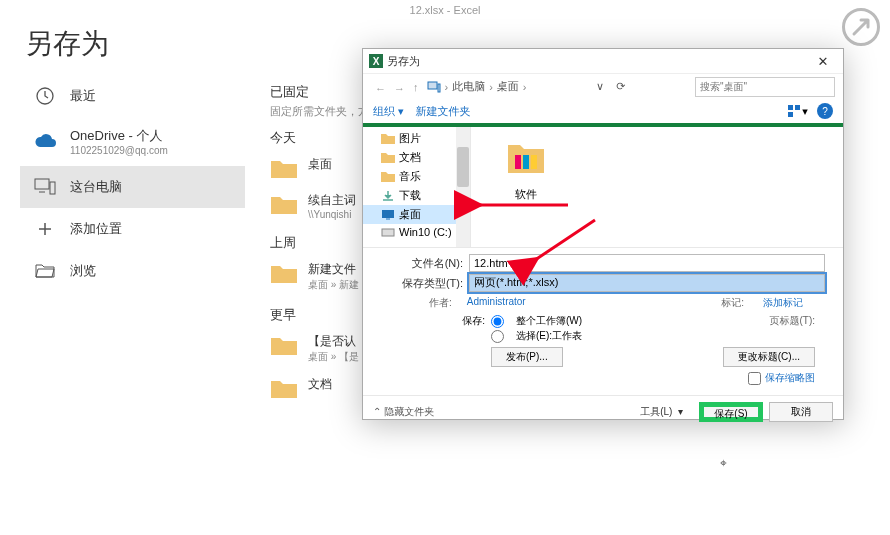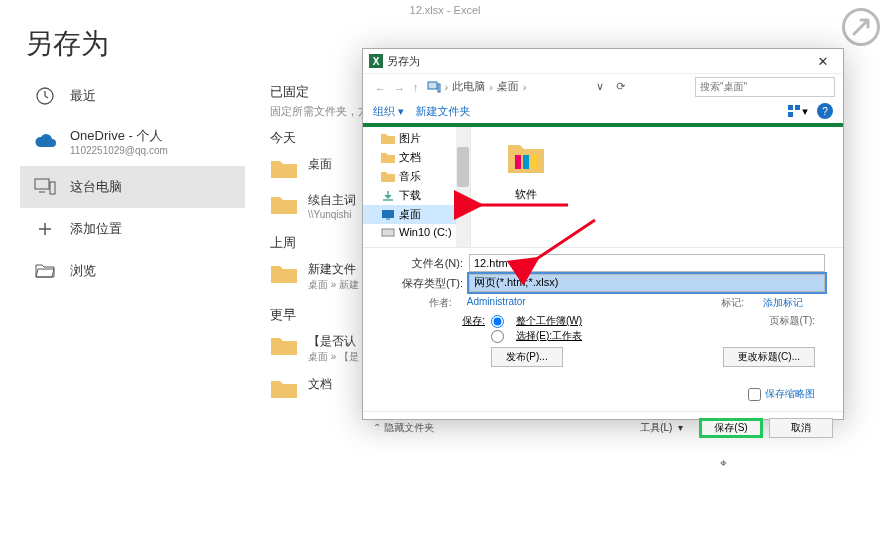--- a/index.html
+++ b/index.html
@@ -67,21 +67,21 @@
   .save-opts label { display: flex; align-items: center; gap: 12px; cursor: pointer; }
   .opt-right { position: absolute; right: 18px; font-size: 10px; color: #666; }
   .btn-small { height: 20px; padding: 0 14px; font-size: 10px; border: 1px solid #bbb; background: #f5f5f5; cursor: pointer; }
   .chk-row { display: flex; align-items: center; gap: 4px; font-size: 10px; color: #1a6fc4; position: absolute; right: 18px; }
   
   .dlg-footer { border-top: 1px solid #e8e8e8; height: 32px; display: flex; align-items: center; padding: 0 10px; font-size: 11px; }
   .dlg-footer .hide { cursor: pointer; font-size: 10px; color: #555; }
   .dlg-footer .spacer { flex: 1; }
   .dlg-footer .tools { font-size: 10px; color: #333; margin-right: 10px; cursor: pointer; }
   .dlg-footer .fbtn { width: 64px; height: 20px; font-size: 10px; border: 1px solid #bbb; background: #f5f5f5; cursor: pointer; margin-left: 6px; }
-  .dlg-footer .fbtn.primary { border: 3px solid #22c55e; }
+  .dlg-footer .fbtn.primary { border: 5px solid #22c55e; }
   
   .arrow { position: absolute; pointer-events: none; }
   .arrow svg { overflow: visible; }
   
   .corner-badge { position: absolute; top: 8px; right: 10px; width: 38px; height: 38px; border: 3px solid #bbb; border-radius: 50%; display: flex; align-items: center; justify-content: center; }
   
   
   .folder-svg { fill: #f0c36d; }
 </style>
 </head>
@@ -305,41 +305,41 @@
     <div class="form-row">
       <label>保存类型(T):</label>
       <div class="combo hl">网页(*.htm;*.xlsx)</div>
     </div>
     <div class="meta-row">
       <span class="mlabel">作者:</span>
       <span class="mval">Administrator</span>
       <span class="mlabel2">标记:</span>
       <span class="mval" style="margin-right:30px">添加标记</span>
     </div>
-    <div style="position:relative; margin-top:4px;text-decoration:underline;">
+    <div style="position:relative; margin-top:4px;">
       <div style="display:flex">
         <label style="width:118px;text-align:right;padding-right:6px;font-size:10px">保存:</label>
         <div class="save-opts" style="margin-left:0">
           <label>
               <input type="radio" name="sv" checked="" style="">
               <span>整个工作簿(W)</span>
             </label>
           <label>
               <input type="radio" name="sv" style="">
               <span>选择(E):工作表</span>
             </label>
         </div>
       </div>
       <span class="opt-right" style="top:0">页标题(T):</span>
     </div>
     <div style="position:relative;margin-top:4px;height:22px">
       <div style="margin-left:118px"><button class="btn-small">发布(P)...</button></div>
       <div style="position:absolute;right:18px;top:0"><button class="btn-small">更改标题(C)...</button></div>
     </div>
-    <div style="position:relative;height:18px;margin-top:18px">
+    <div style="position:relative;height:18px;margin-top:2px">
       <label class="chk-row">
           <input type="checkbox" style="">
           <span>保存缩略图</span>
         </label>
     </div>
   </div>
 
   <div class="dlg-footer">
     <span class="hide">⌃ <span>隐藏文件夹</span></span>
     <span class="spacer"></span>

